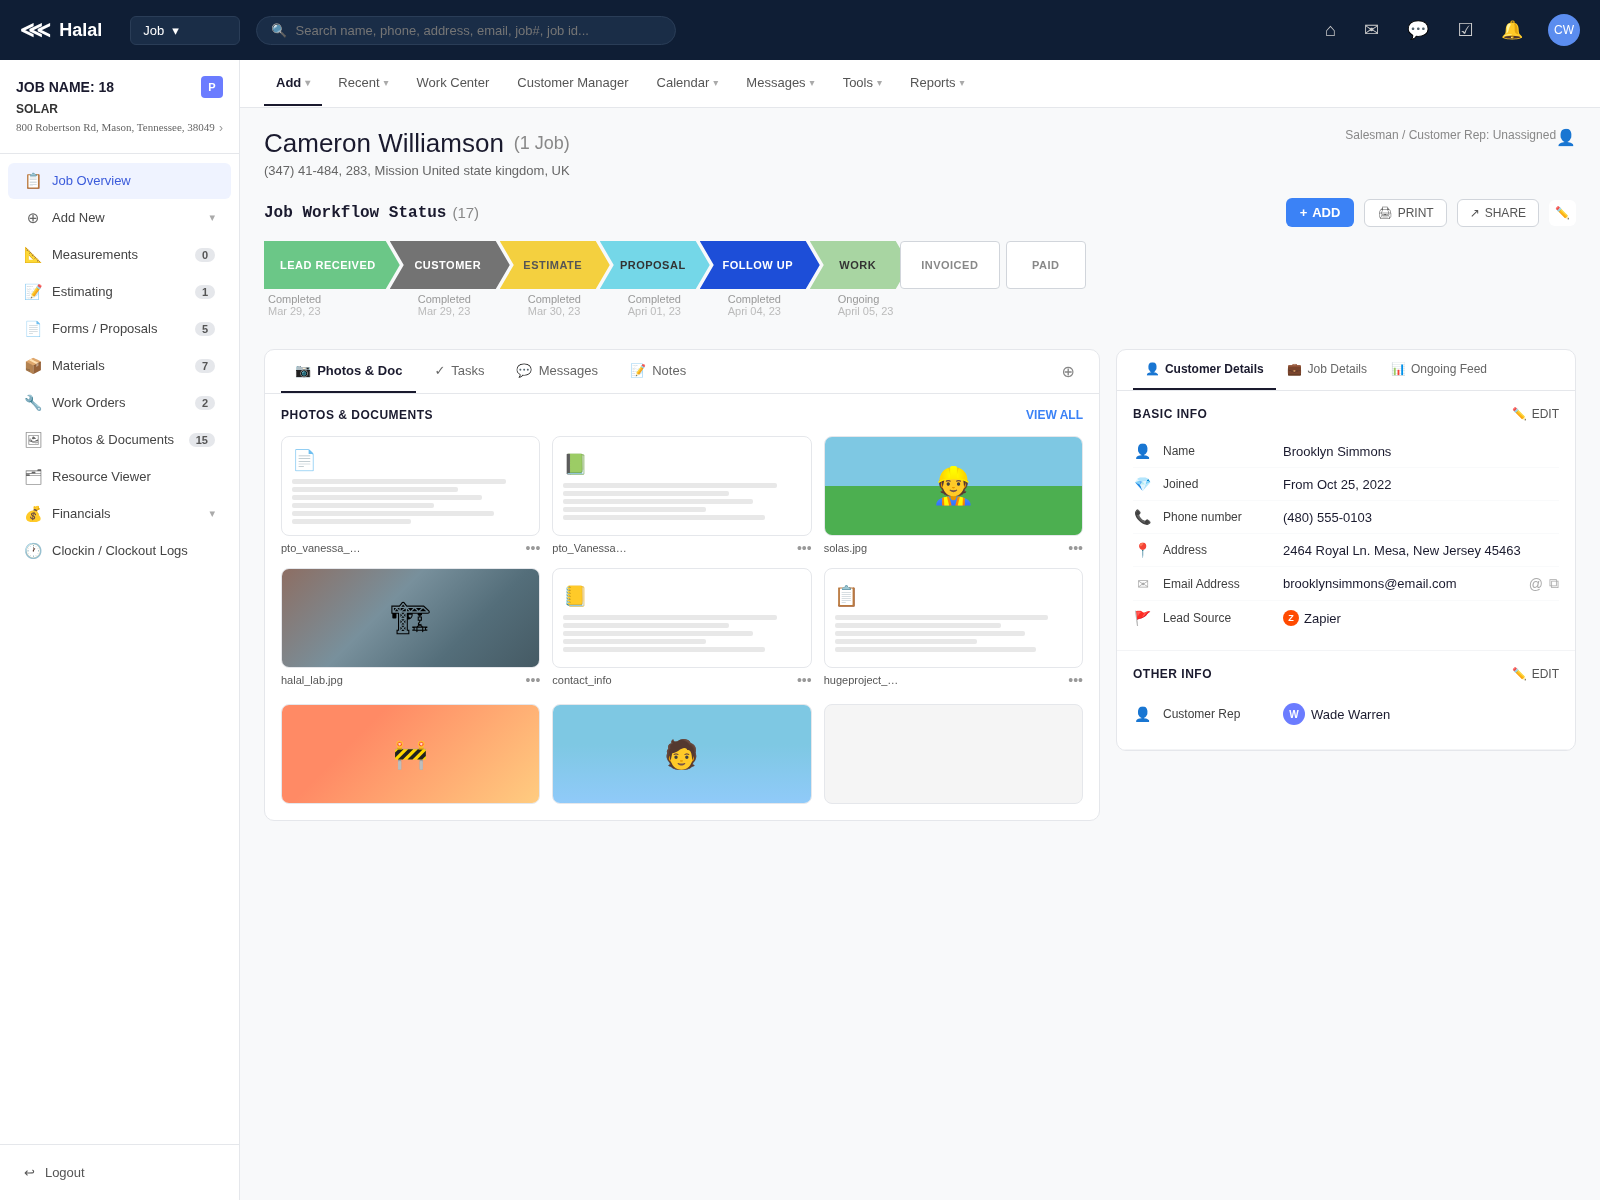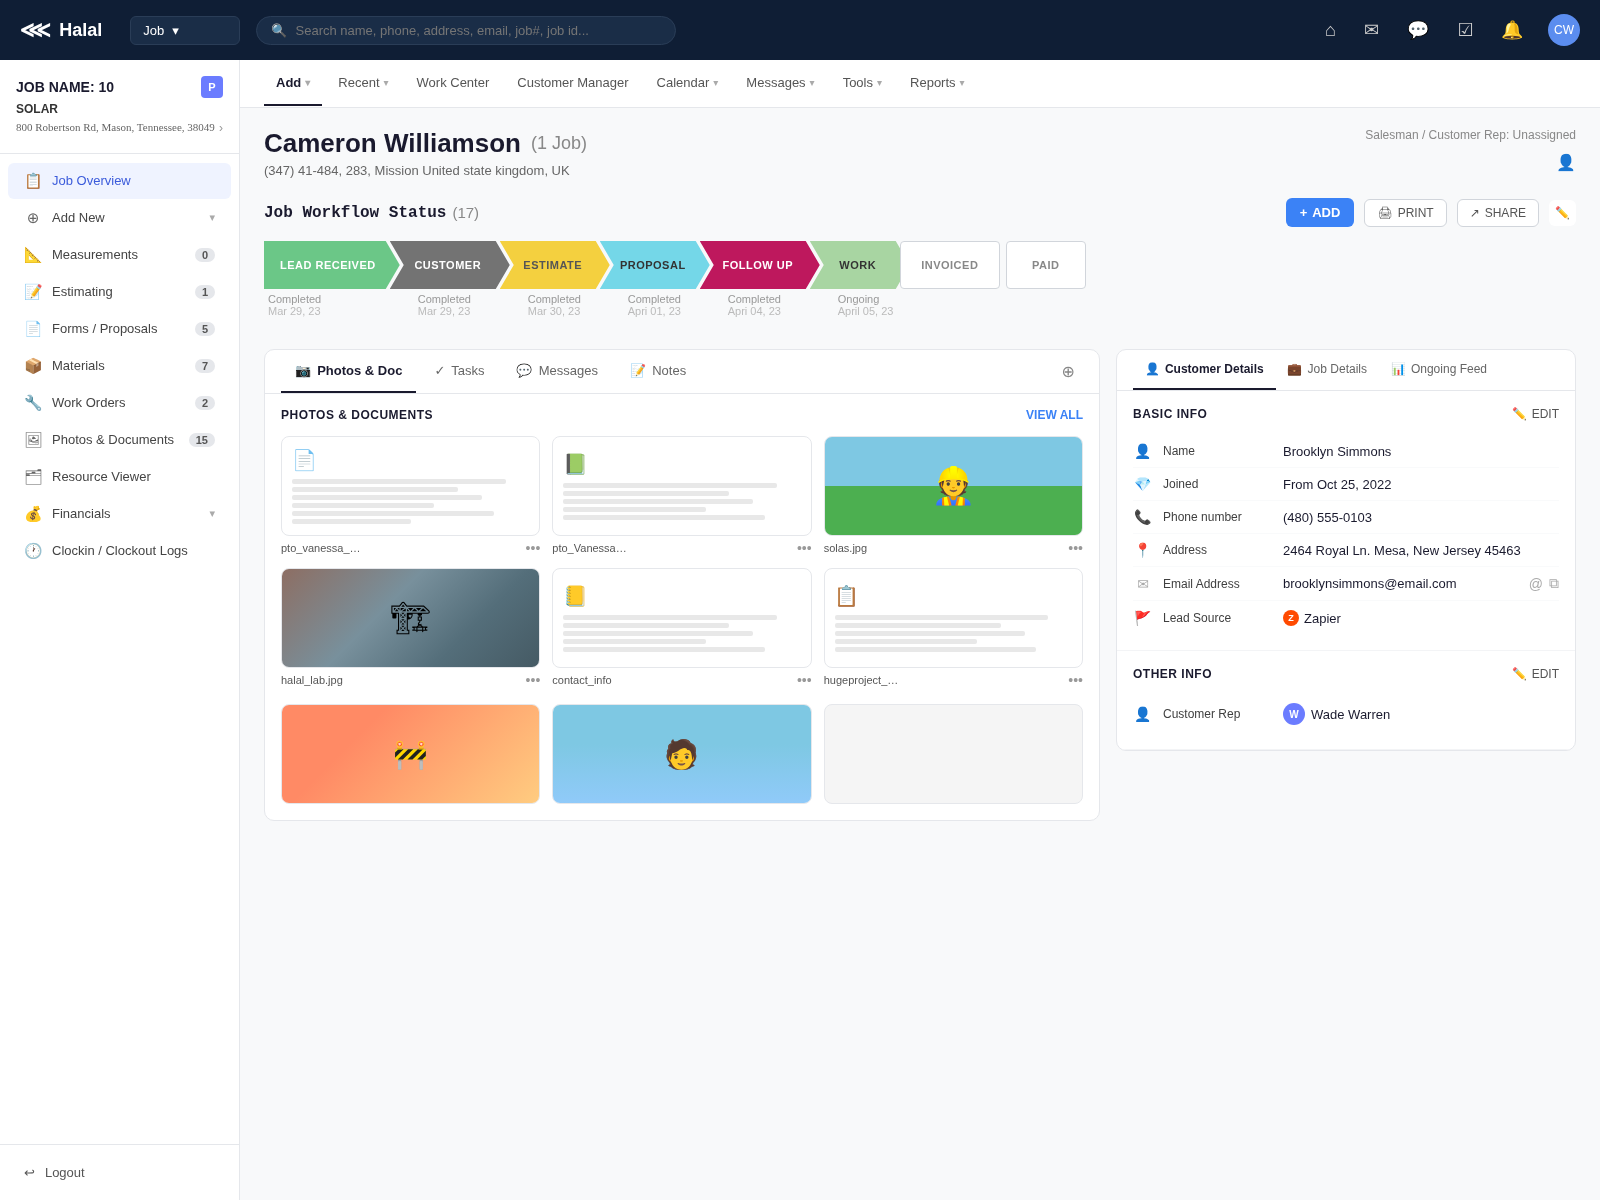--- a/index.html
+++ b/index.html
@@ -137,23 +137,23 @@
     
     .page-content { padding: 20px 24px; }
 
     
     .customer-header {
       display: flex;
       align-items: flex-start;
       justify-content: space-between;
       margin-bottom: 20px;
     }
-    .customer-name { font-size: 26px; font-weight: 700; color: #1a1a2e; }
+    .customer-name { font-size: 26px; font-weight: 400; color: #1a1a2e; }
     .customer-address { color: #666; font-size: 13px; margin-top: 4px; }
-    .salesman-info { display: flex; align-items: flex-end; gap: 11px; color: #888; font-size: 12px; flex-direction: column; }
+    .salesman-info { display: flex; align-items: flex-start; gap: 0; color: #888; font-size: 12px; }
 
     
     .workflow-section { margin-bottom: 24px; }
     .workflow-header {
       display: flex;
       align-items: center;
       justify-content: space-between;
       margin-bottom: 14px;
     }
     .workflow-title { font-size: 16px; font-weight: 700; color: #1a1a2e; font-family: Liberation Mono, monospace; }
@@ -410,21 +410,21 @@
       <span>CW</span>
     </div>
   </div>
 </nav>
 
 <div class="app-layout">
 
   <aside class="sidebar">
     <div class="job-info">
       <div class="job-name-row">
-        <span class="job-name">JOB NAME: 10</span>
+        <span class="job-name">JOB NAME: 18</span>
         <span class="job-badge">P</span>
       </div>
       <div class="job-type">SOLAR</div>
       <div class="job-address">
         <span class="job-address-text">800 Robertson Rd, Mason, Tennessee, 38049</span>
         <span class="chevron-right">›</span>
       </div>
     </div>
 
     <nav class="sidebar-nav">
@@ -602,21 +602,21 @@
             <div class="step-arrow" style="background:#74d7e8;color:#333;min-width:110px;margin-left:-10px">
               <span>PROPOSAL</span>
             </div>
             <div class="step-status" style="padding-left:18px">
               <div>Completed</div>
               <div class="step-date">Apri 01, 23</div>
             </div>
           </div>
 
           <div class="workflow-step-wrapper">
-            <div class="step-arrow" style="background:#be185d;min-width:120px;margin-left:-10px">
+            <div class="step-arrow" style="background:#1d4ed8;min-width:120px;margin-left:-10px">
               <span>FOLLOW UP</span>
             </div>
             <div class="step-status" style="padding-left:18px">
               <div>Completed</div>
               <div class="step-date">Apri 04, 23</div>
             </div>
           </div>
 
           <div class="workflow-step-wrapper">
             <div class="step-arrow" style="background:#a8d5a2;color:#333;min-width:100px;margin-left:-10px">

